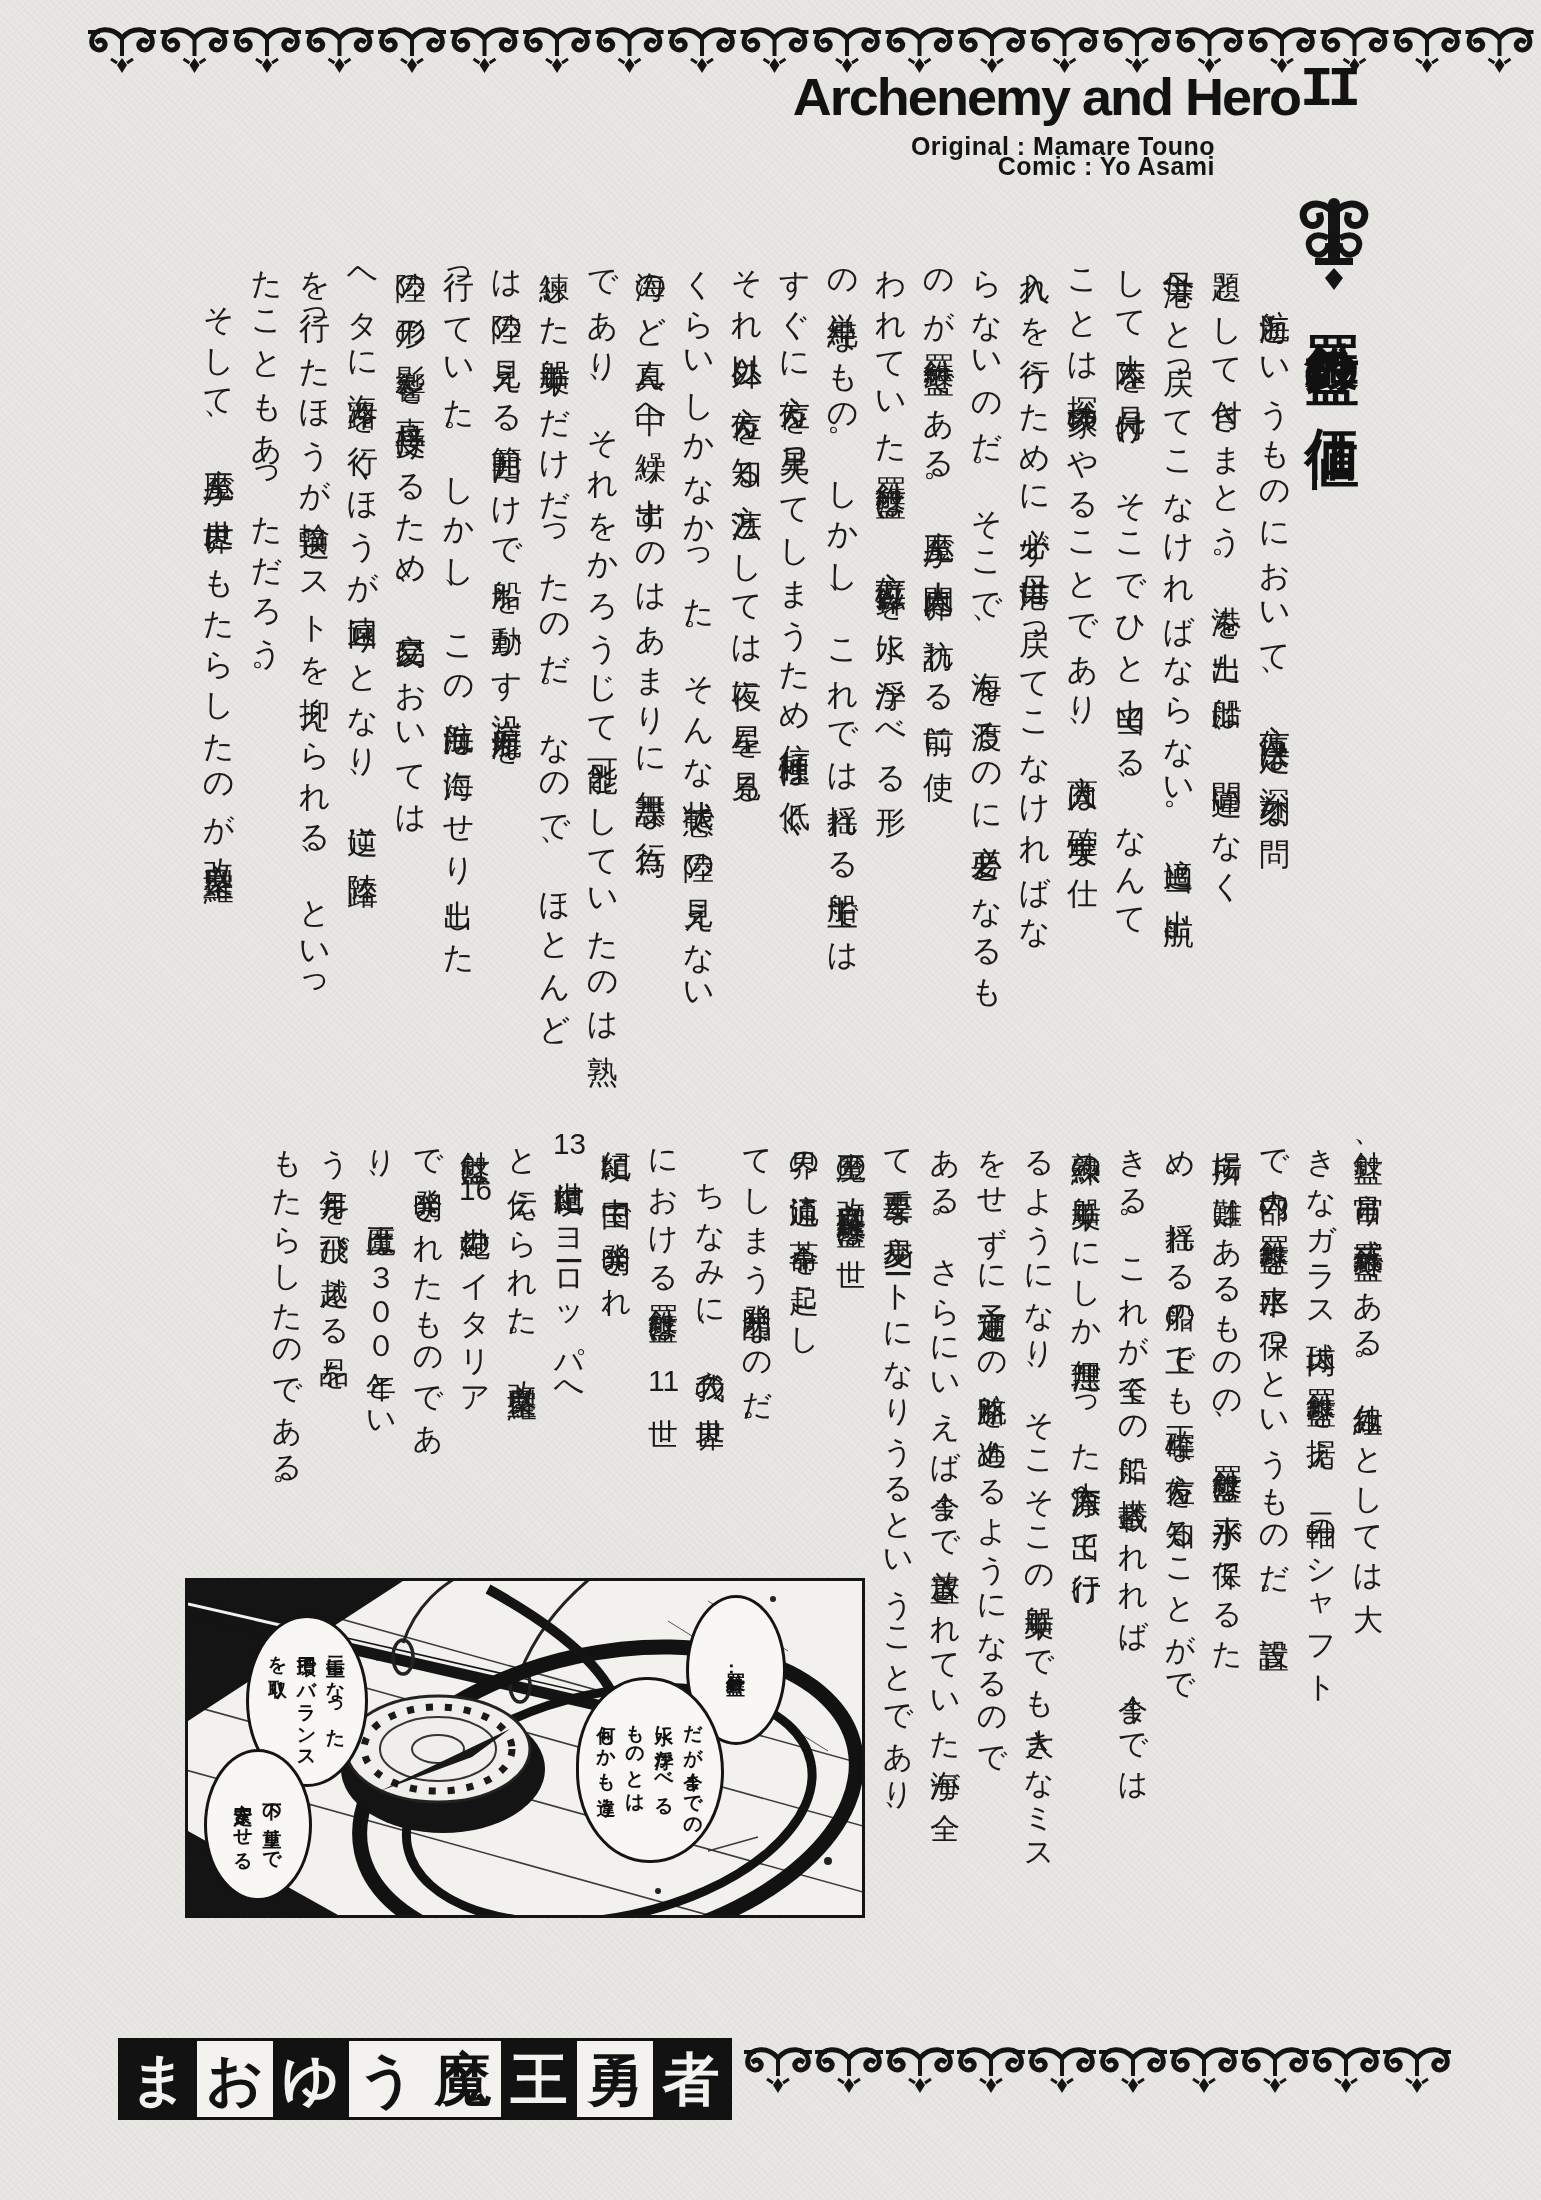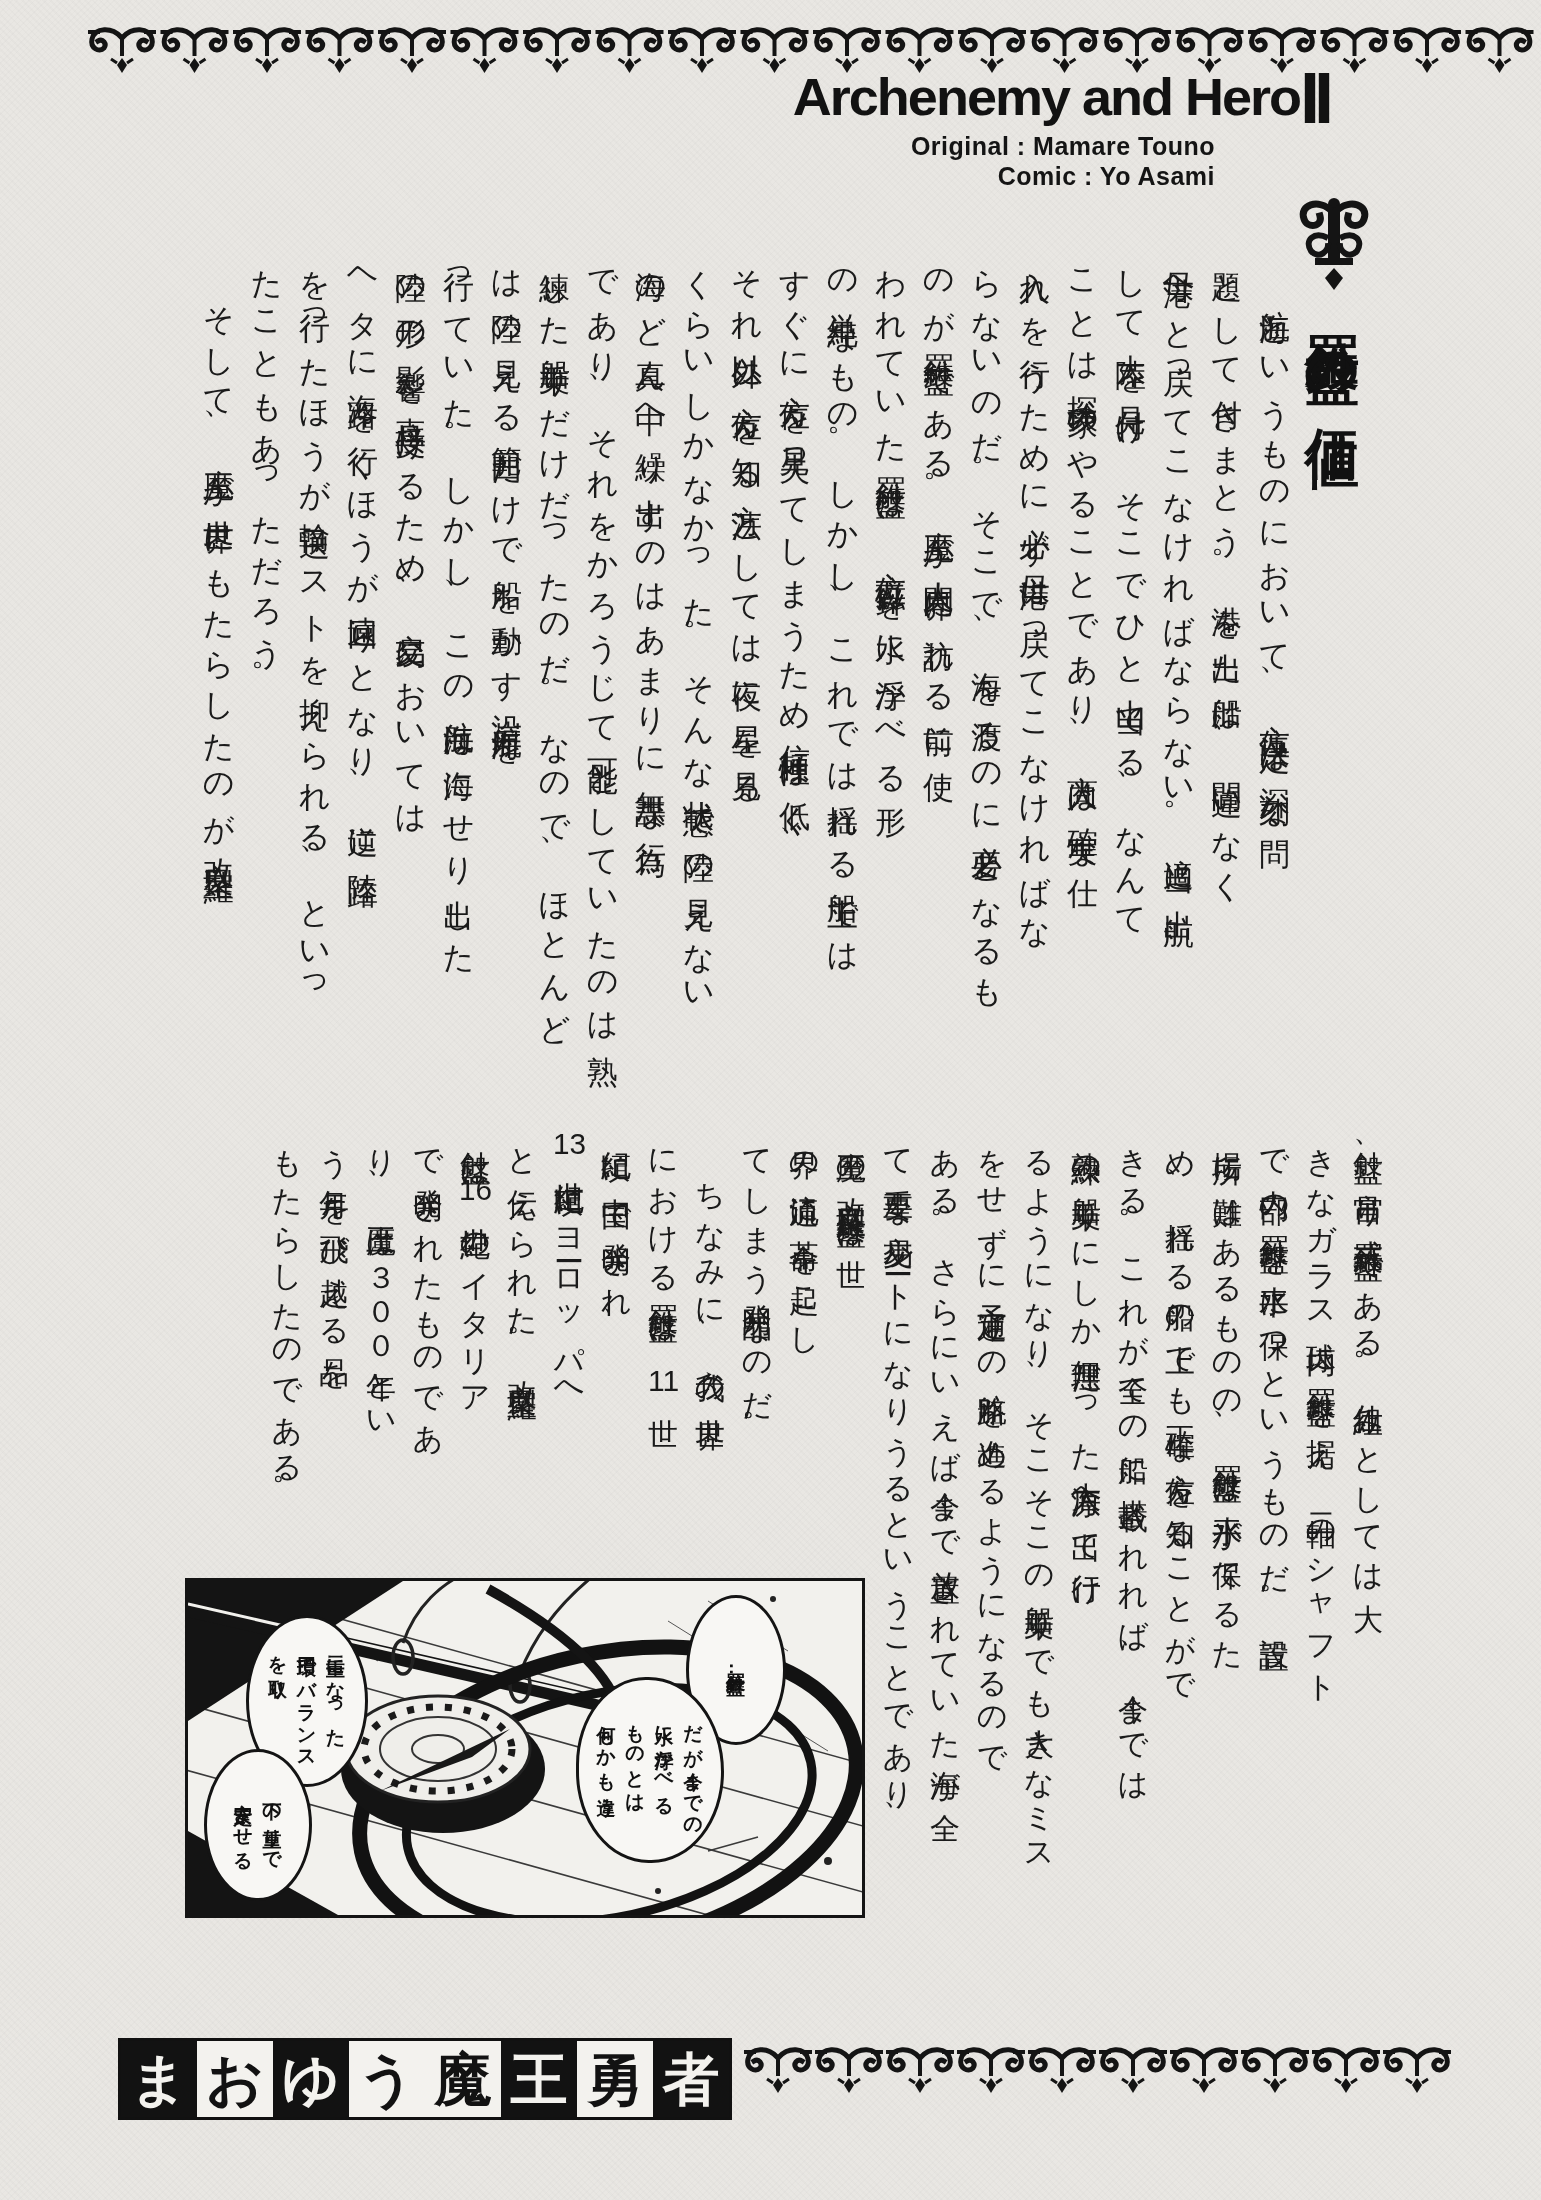--- a/index.html
+++ b/index.html
@@ -23,26 +23,26 @@
 
   
   .title{
     position:absolute; top:70px; right:241px;
     font-size:54px; font-weight:800; letter-spacing:-2px; line-height:1;
     color:#121212; transform:scaleY(0.96);
     font-family:"Liberation Sans","DejaVu Sans",sans-serif;
   }
   .volume{
     position:absolute; top:62px; left:1300px;
-    font-family:Liberation Sans, sans-serif;
-    font-size:72px; font-weight:700; letter-spacing:-6px; line-height:1; color:#121212;
+    font-family:Liberation Mono, monospace;
+    font-size:56px; font-weight:700; letter-spacing:-6px; line-height:1; color:#121212;
   }
   .credit{ position:absolute; right:326px; font-weight:800; font-size:25px; letter-spacing:0.5px; color:#141414; }
   .credit.orig{ top:132px;text-align:center; }
-  .credit.comic{ top:162px; }
+  .credit.comic{ top:152px; }
 
   
   .heading-icon{ position:absolute; left:1294px; top:196px; }
   .heading{
     position:absolute; top:292px; right:170px;
     writing-mode:vertical-rl; text-orientation:mixed;
     font-size:54px; font-weight:900; letter-spacing:8px; line-height:76px;
     color:#111;
   }
 

